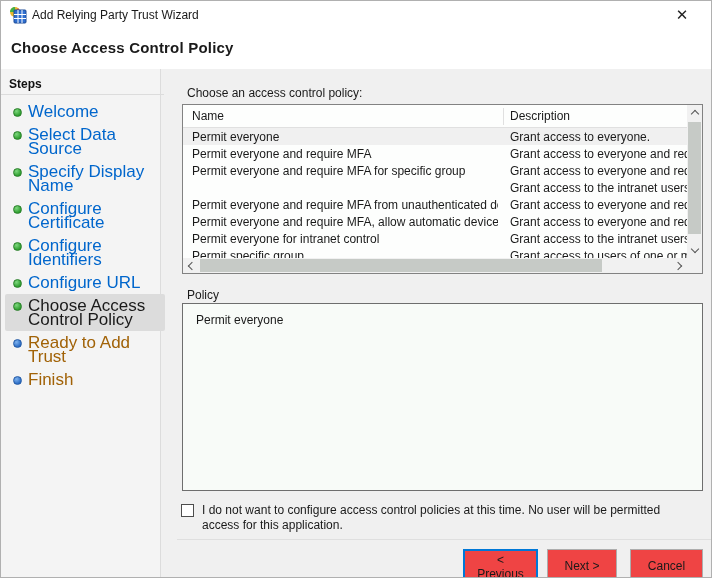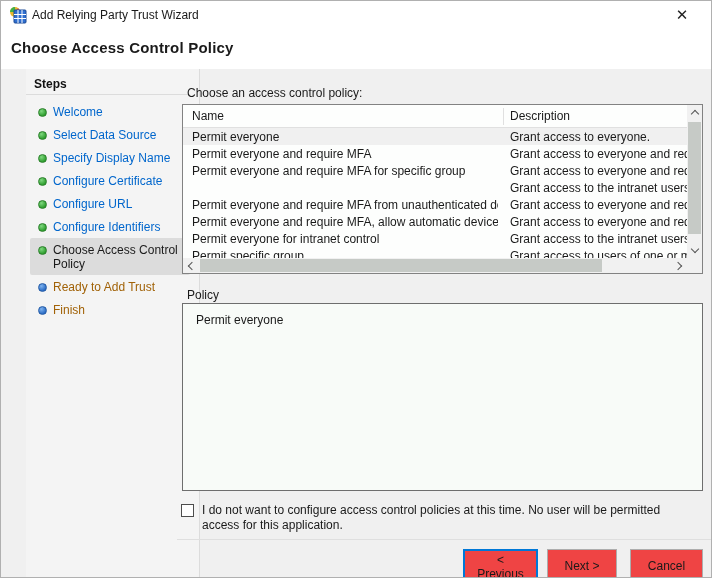--- a/index.html
+++ b/index.html
@@ -6,29 +6,29 @@
   *{box-sizing:border-box;font-family:"Liberation Sans","DejaVu Sans",sans-serif;}
   #win{position:relative;width:712px;height:578px;background:#f0f0f0;overflow:hidden;border:1px solid #b0b0b0;}
   
   #titlebar{position:absolute;left:0;top:0;width:712px;height:28px;background:#ffffff;}
   #appicon{position:absolute;left:8px;top:5px;width:18px;height:18px;}
   #apptitle{position:absolute;left:31px;top:7px;font-size:12px;color:#1a1a1a;white-space:nowrap;}
   #closebtn{position:absolute;left:666px;top:2px;width:30px;height:24px;display:flex;align-items:center;justify-content:center;font-size:15px;color:#222;cursor:default;}
   #headerband{position:absolute;left:0;top:28px;width:712px;height:40px;background:#ffffff;}
   #pagetitle{position:absolute;left:10px;top:10px;font-size:15px;font-weight:bold;color:#1a1a1a;letter-spacing:.2px;}
   
-  #sidebar{position:absolute;left:0;top:68px;width:174px;height:510px;background:#f4f4f4;border-right:1px solid #dcdcdc;margin-left:25px;}
+  #sidebar{position:absolute;left:0;top:68px;width:160px;height:510px;background:#f4f4f4;border-right:1px solid #dcdcdc;}
   #steps-title{position:absolute;left:8px;top:8px;font-size:12px;font-weight:bold;color:#111;}
   #steps-rule{position:absolute;left:0;top:25px;width:163px;height:1px;background:#dcdcdc;}
   #steps-list{position:absolute;left:0;top:31px;width:168px;display:flex;flex-direction:column;}
   .step{display:flex;align-items:flex-start;padding:5px 6px 4px 8px;margin:0 4px;border-radius:2px;}
   .step .bullet{flex:0 0 9px;width:9px;height:9px;border-radius:50%;margin:3px 6px 0 0;}
   .step.done .bullet,.step.current .bullet{background:radial-gradient(circle at 35% 30%,#7fd87f,#2f9e2f 70%);border:1px solid #2a802a;}
   .step.future .bullet{background:radial-gradient(circle at 35% 30%,#7fb3ef,#2b6cc4 70%);border:1px solid #245ba6;}
-  .step .lbl{font-size:12px;line-height:14px;max-width:138px;}
+  .step .lbl{font-size:17px;line-height:14px;max-width:138px;}
   .step.done .lbl{color:#0066cc;}
   .step.current{background:#dcdcdc;}
   .step.current .lbl{color:#1a1a1a;}
   .step.future .lbl{color:#a16207;}
   
   #main{position:absolute;left:176px;top:68px;width:536px;height:510px;}
   #list-label{position:absolute;left:10px;top:17px;font-size:12px;color:#1a1a1a;}
   
   #table{position:absolute;left:5px;top:35px;width:521px;height:170px;background:#fdfefd;border:1px solid #828282;overflow:hidden;padding-left:20px;}
   #thead{position:absolute;left:0;top:0;width:504px;height:23px;background:#fdfefd;border-bottom:1px solid #e0e0e0;}
@@ -111,25 +111,25 @@
         <div class="step done">
           <span class="bullet"></span>
           <span class="lbl">Specify Display Name</span>
         </div>
         <div class="step done">
           <span class="bullet"></span>
           <span class="lbl">Configure Certificate</span>
         </div>
         <div class="step done">
           <span class="bullet"></span>
+          <span class="lbl">Configure Identifiers</span>
+        </div>
+        <div class="step done">
+          <span class="bullet"></span>
           <span class="lbl">Configure URL</span>
-        </div>
-        <div class="step done">
-          <span class="bullet"></span>
-          <span class="lbl">Configure Identifiers</span>
         </div>
         <div class="step current">
           <span class="bullet"></span>
           <span class="lbl">Choose Access Control Policy</span>
         </div>
         <div class="step future">
           <span class="bullet"></span>
           <span class="lbl">Ready to Add Trust</span>
         </div>
         <div class="step future">

